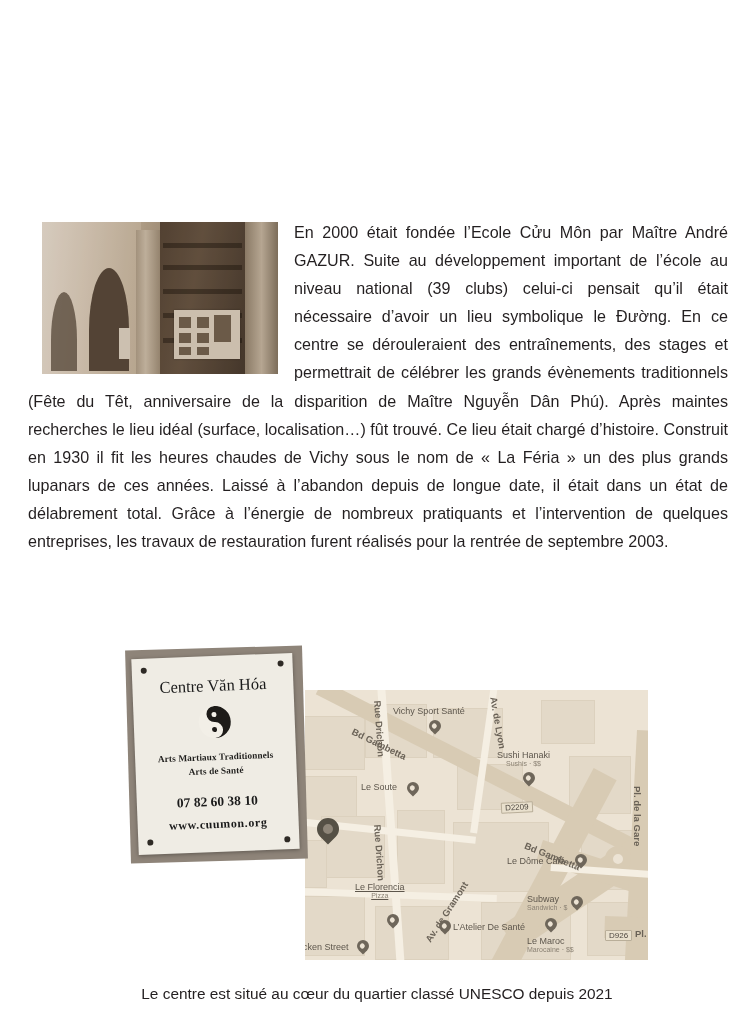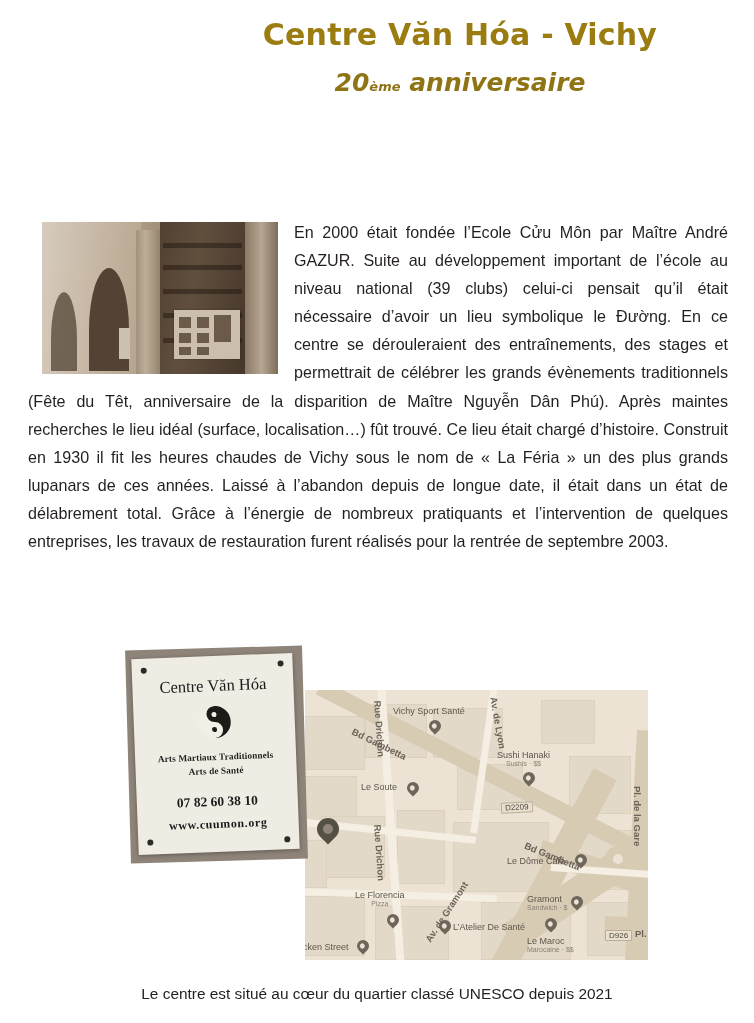--- a/index.html
+++ b/index.html
@@ -406,23 +406,21 @@
     font-size: 15.4px;
     color: #231f20;
   }
 </style>
 </head>
 <body>
 
 <div class="header">
 
 
-  <div class="title-main">Centre Văn Hóa - Vichy</div>
-
-  <div class="title-sub"><span>20</span><span class="ord">ème</span><span> anniversaire</span></div>
+
 </div>
 
 <div class="article">
 
   <div class="photo-building">
     <div class="sky"></div>
     <div class="wall-left"></div>
     <div class="arch arch2"></div>
     <div class="arch arch1"></div>
     <div class="pillar"></div>
@@ -502,27 +500,27 @@
 
   <div class="poi" style="left:56px; top:92px;"><span></span><span>Le Soute</span></div>
   <div class="pin" style="left:102px; top:92px;"></div>
 
   <div class="poi" style="left:192px; top:60px;"><span>Sushi Hanaki</span><span class="sub">Sushis · $$</span></div>
   <div class="pin" style="left:218px; top:82px;"></div>
 
   <div class="poi" style="left:202px; top:166px;"><span>Le Dôme Café</span></div>
   <div class="pin" style="left:270px; top:164px;"></div>
 
-  <div class="poi" style="left:50px; top:200px;"><span>Le Florencia</span><span class="sub">Pizza</span></div>
+  <div class="poi" style="left:50px; top:192px;text-decoration:underline;"><span>Le Florencia</span><span class="sub">Pizza</span></div>
   <div class="pin" style="left:82px; top:224px;"></div>
 
   <div class="poi" style="left:148px; top:232px;"><span>L’Atelier De Santé</span></div>
   <div class="pin" style="left:134px; top:230px;"></div>
 
-  <div class="poi" style="left:222px; top:204px;"><span>Gramont</span><span class="sub">Sandwich · $</span></div>
+  <div class="poi" style="left:222px; top:204px;"><span>Subway</span><span class="sub">Sandwich · $</span></div>
   <div class="pin" style="left:266px; top:206px;"></div>
 
   <div class="poi" style="left:222px; top:246px;"><span>Le Maroc</span><span class="sub">Marocaine · $$</span></div>
   <div class="pin" style="left:240px; top:228px;"></div>
 
   <div class="poi" style="left:-4px; top:252px;"><span>icken Street</span></div>
   <div class="pin" style="left:52px; top:250px;"></div>
 
   <div class="pin-big" style="left:12px; top:128px;"></div>
 </div>

